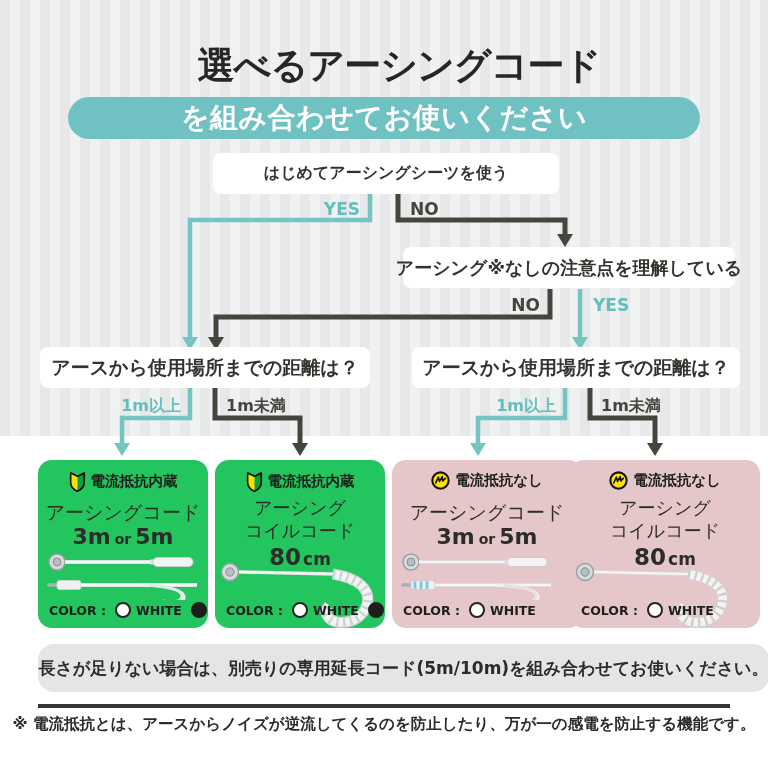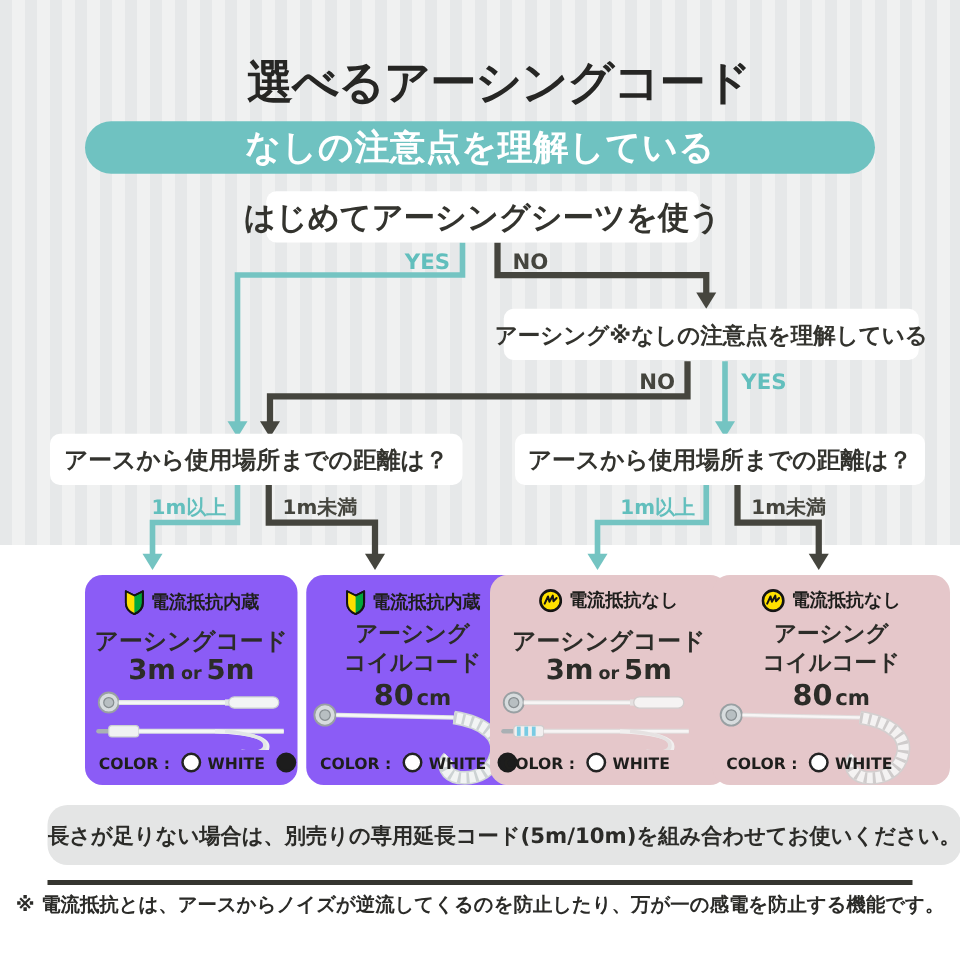--- a/index.html
+++ b/index.html
@@ -31,38 +31,38 @@
   .lbl-sm-dark{fill:#45453e;font-size:16px;}
   .line-teal{stroke:#74c4c2;stroke-width:4.5;fill:none;}
   .line-dark{stroke:#45453e;stroke-width:5;fill:none;}
   .head-teal{fill:#74c4c2;}
   .head-dark{fill:#45453e;}
   .qbox{
     position:absolute;background:#ffffff;border-radius:8px;
     display:flex;align-items:center;justify-content:center;
     font-weight:900;color:#33332e;white-space:nowrap;
   }
-  #q1{left:213px;top:153px;width:346px;height:41px;font-size:25px;}
+  #q1{left:213px;top:153px;width:346px;height:41px;font-size:16px;}
   #q2{left:403px;top:247px;width:332px;height:41px;font-size:18px;}
   #q3{left:40px;top:347px;width:330px;height:41px;font-size:19px;}
   #q4{left:412px;top:347px;width:328px;height:41px;font-size:19px;}
   .card{
     position:absolute;top:460px;width:170px;height:168px;border-radius:14px;overflow:hidden;
   }
-  .card.teal{background:#8b5cf6;margin-left:30px;}
+  .card.teal{background:#22c55e;}
   .card.pink{background:#e5c7ca;padding-left:20px;}
   #card1{left:38px;} #card2{left:215px;} #card3{left:392px;} #card4{left:570px;}
   .badge{
     position:absolute;top:11px;left:0;width:100%;
     display:flex;align-items:center;justify-content:center;gap:5px;
     font-size:14.5px;font-weight:900;color:#1e1e1c;
   }
   .name{
     position:absolute;left:0;width:100%;text-align:center;
-    font-weight:700;color:#2c2c28;
+    font-weight:400;color:#2c2c28;
   }
   .name.one{top:40px;font-size:19px;}
   .name.two{top:36px;font-size:18px;line-height:23px;}
   .size{
     position:absolute;left:0;width:100%;text-align:center;
     font-weight:900;color:#2c2c28;
   }
   .size.row1{top:64px;}
   .size.row2{top:84px;}
   .sz{font-size:22px;}
@@ -92,21 +92,21 @@
   }
 </style>
 </head>
 <body>
 
 <div class="stripes"></div>
 
 <h1 class="title">選べるアーシングコード</h1>
 
 <div class="banner">
-  <span>なしの注意点を理解している</span>
+  <span>を組み合わせてお使いください</span>
 </div>
 
 <svg class="connectors" width="768" height="768" viewBox="0 0 768 768">
 
   <path class="line-teal" d="M370,194 L370,220 L190,220 L190,339"></path>
   <polygon class="head-teal" points="182,337 198,337 190,350"></polygon>
 
   <path class="line-dark" d="M398,194 L398,220 L565,220 L565,236"></path>
   <polygon class="head-dark" points="557,234 573,234 565,247"></polygon>
 

